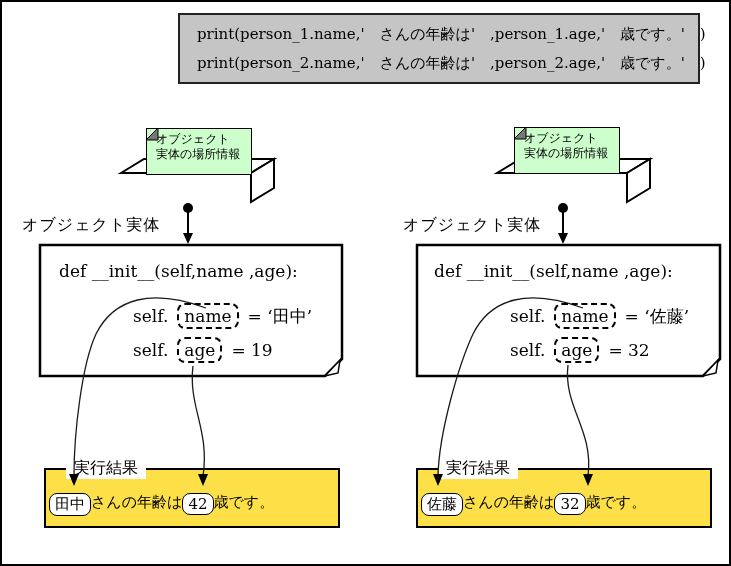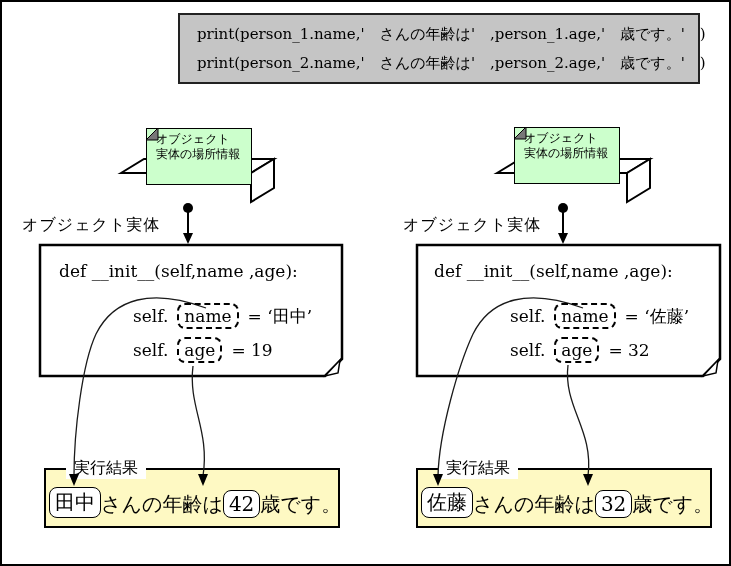--- a/index.html
+++ b/index.html
@@ -14,21 +14,21 @@
     background:#c5c5c5; border:2px solid #222; box-sizing:border-box;
     padding:5px 0 0 17px; z-index:1;
   }
   .code-line { font-size:15px; line-height:29px; white-space:pre; }
 
   
   .overlay { position:absolute; left:0; top:0; z-index:2; }
 
   
   .note {
-    position:absolute; width:106px; height:57px; background:#ccffcc;
+    position:absolute; width:106px; height:47px; background:#ccffcc;
     border:1px solid #000; box-sizing:border-box; z-index:3;
     font-family:"Liberation Sans", sans-serif; font-size:12px; line-height:15px;
     padding:3px 0 0 9px; white-space:nowrap;
   }
   .note.left  { left:144px; top:126px; }
   .note.right { left:512px; top:125px; }
   .fold { position:absolute; left:-1px; top:-1px; }
 
   
   .front {
@@ -56,31 +56,31 @@
   .row1.right { left:508px; top:301px; }
   .row2.right { left:508px; top:335px; }
   .dashed-box {
     display:inline-block; border:2px dashed #000; border-radius:8px;
     padding:1px 5px; margin:0 9px;
   }
 
   
   .result-box {
     position:absolute; width:296px; height:60px; border:2px solid #000;
-    box-sizing:border-box; background:#fef9c3; z-index:1; top:466px;
+    box-sizing:border-box; background:#fde047; z-index:1; top:466px;
   }
   .result-box.left  { left:42px; }
   .result-box.right { left:414px; }
   .result-legend {
     position:absolute; top:-12px; left:20px; background:#fff; padding:0 8px;
     font-family:"Liberation Sans", sans-serif; font-size:16px; white-space:nowrap;
   }
   .result-row {
-    position:absolute; left:3px; top:17px; display:flex; align-items:flex-end;
-    font-family:"Liberation Sans", sans-serif; font-size:20px; white-space:pre;
+    position:absolute; left:3px; top:23px; display:flex; align-items:flex-start;
+    font-family:"Liberation Sans", sans-serif; font-size:15px; white-space:pre;
   }
   .chip { border:1px solid #000; border-radius:8px; padding:1px 5px; background:#fff; }
   .chip.num { font-family:"DejaVu Serif", serif; }
 </style>
 </head>
 <body>
 
 <div class="canvas">
 
   <div class="code-box">

